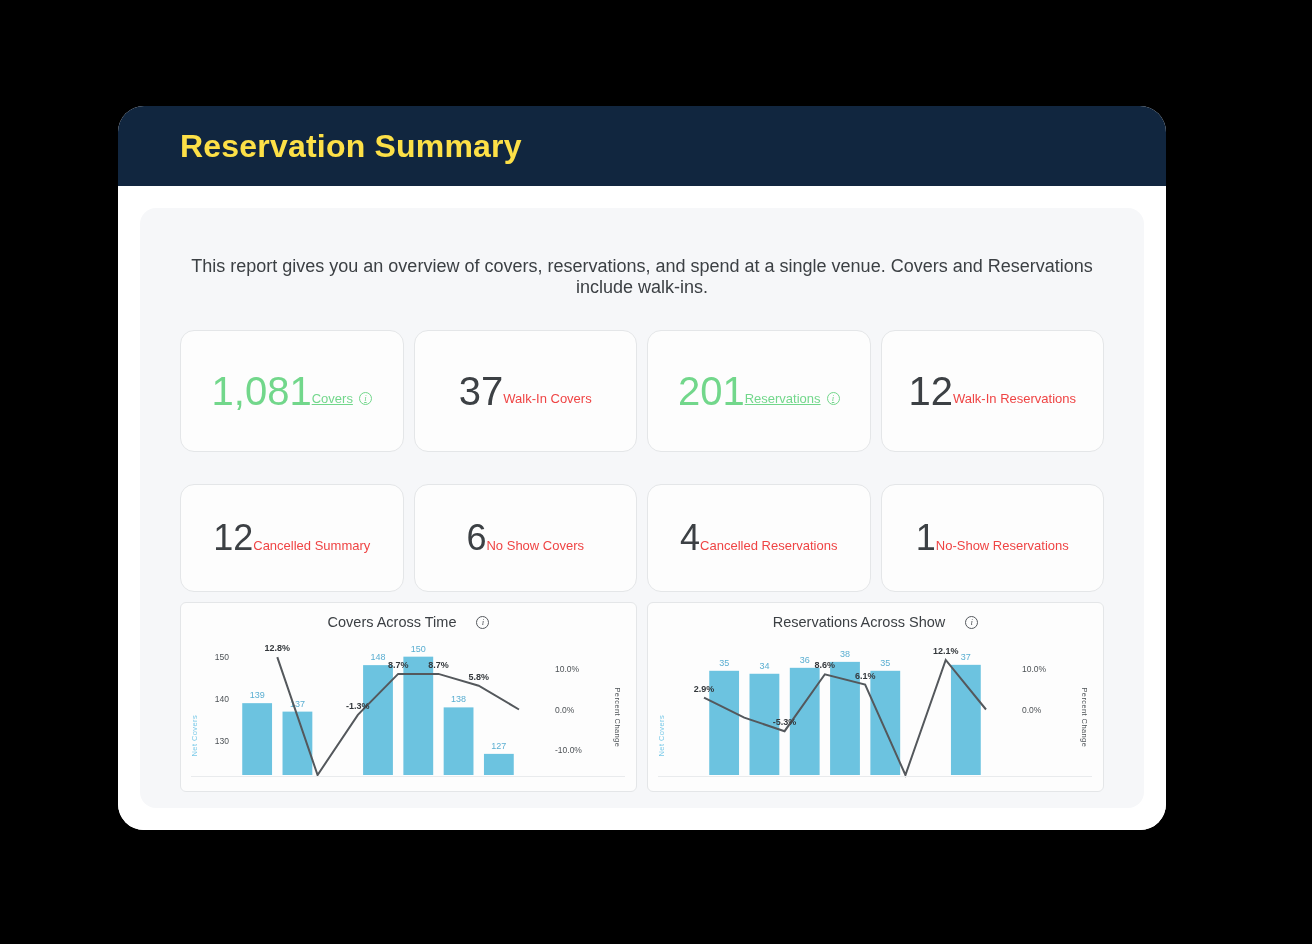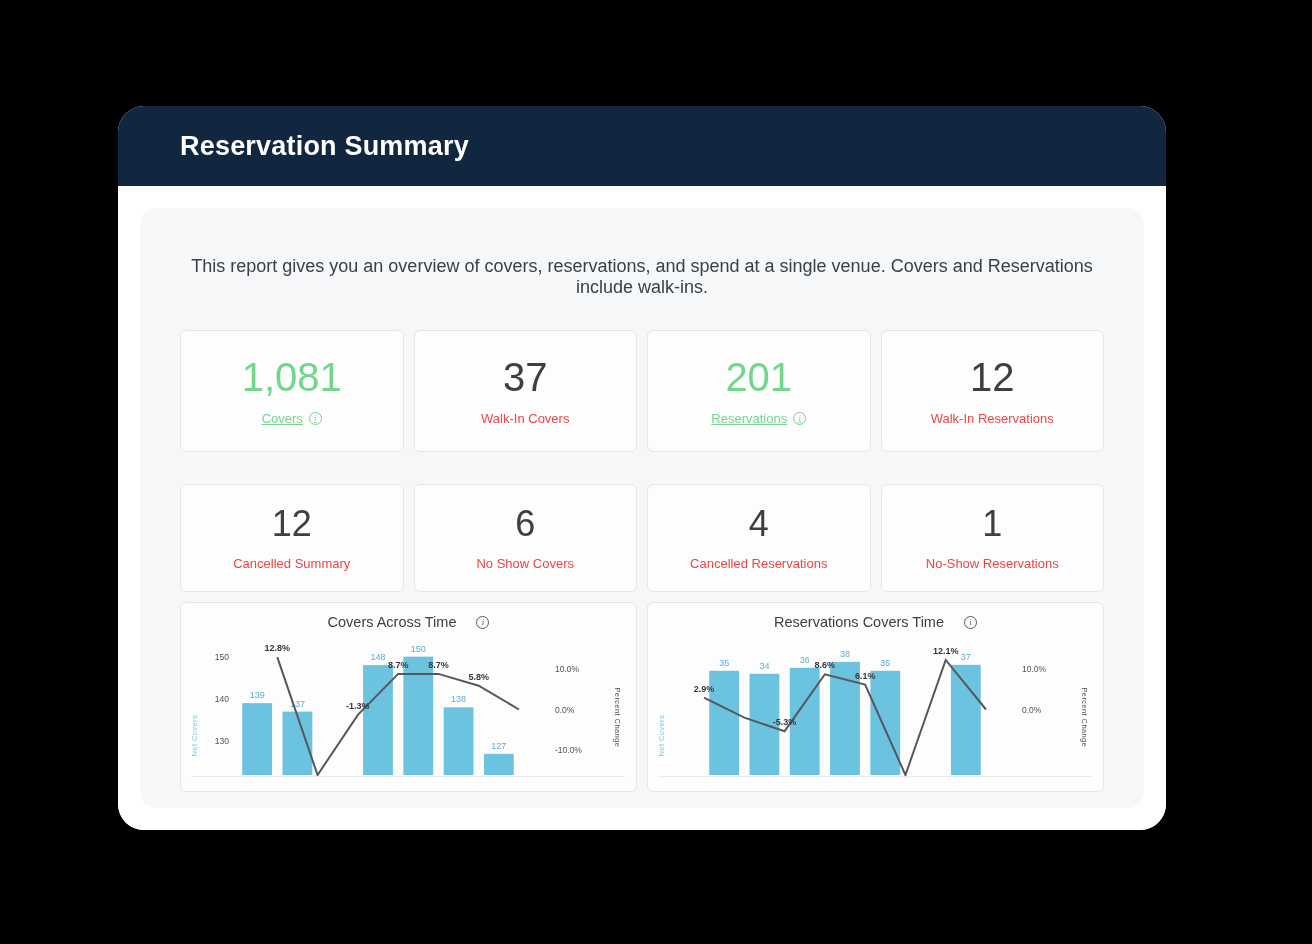--- a/index.html
+++ b/index.html
@@ -33,22 +33,22 @@
   }
 
   .titlebar {
     height: 80px;
     background: #11263f;
     display: flex;
     align-items: center;
     padding-left: 62px;
   }
   .titlebar-title {
-    color: #ffffff;
-    font-size: 27px;
+    color: #fde047;
+    font-size: 32px;
     font-weight: bold;
     letter-spacing: 0.2px;
   }
 
   .body-area {
     background: #ffffff;
     padding: 22px 22px 22px 22px;
     height: 644px;
   }
 
@@ -77,24 +77,24 @@
   
   .kpi-grid {
     display: grid;
     grid-template-columns: repeat(4, 1fr);
     gap: 10px;
     margin-top: 32px;
   }
   .kpi-card {
     background: #fdfdfd;
     border: 1px solid #e4e6e8;
-    border-radius: 6px;
+    border-radius: 14px;
     height: 122px;
     display: flex;
-    flex-direction: column;
+    flex-direction: row;
     align-items: center;
     justify-content: center;
   }
   .kpi-card.row2 { height: 108px; }
   .kpi-value {
     font-size: 40px;
     color: #3c4044;
     font-weight: normal;
     line-height: 1;
   }
@@ -267,21 +267,21 @@
                 <text x="176.85714285714286" y="78.821875" class="pct-label">-1.3%</text>
                 <text x="217.14285714285714" y="37.884375000000006" class="pct-label">8.7%</text>
                 <text x="257.42857142857144" y="37.884375000000006" class="pct-label">8.7%</text>
                 <text x="297.7142857142857" y="49.756249999999994" class="pct-label">5.8%</text>
                 <line x1="10" y1="146.5" x2="444" y2="146.5" class="plot-baseline"></line>
               </svg>
           </div>
 
           <div class="chart-card">
             <div class="chart-title">
-              <span>Reservations Covers Time</span>
+              <span>Reservations Across Show</span>
               <span class="info-circle grey">i</span>
             </div>
             <svg class="chart-svg" id="chart-1" width="448" height="155">
                 <text x="374" y="41.5625" class="axis-tick" text-anchor="start">10.0%</text>
                 <text x="374" y="82.5" class="axis-tick" text-anchor="start">0.0%</text>
                 <text x="16" y="105.7" class="axis-title-left" text-anchor="middle" transform="rotate(-90 16 105.7)">Net Covers</text>
                 <text x="434" y="87.36" class="axis-title-right" text-anchor="middle" transform="rotate(90 434 87.36)">Percent Change</text>
                 <rect x="61.23714285714286" y="40.79545454545455" width="29.81142857142857" height="104.20454545454545" class="bar"></rect>
                 <text x="76.14285714285714" y="35.79545454545455" class="bar-label">35</text>
                 <rect x="101.52285714285713" y="43.77272727272728" width="29.81142857142857" height="101.22727272727272" class="bar"></rect>

